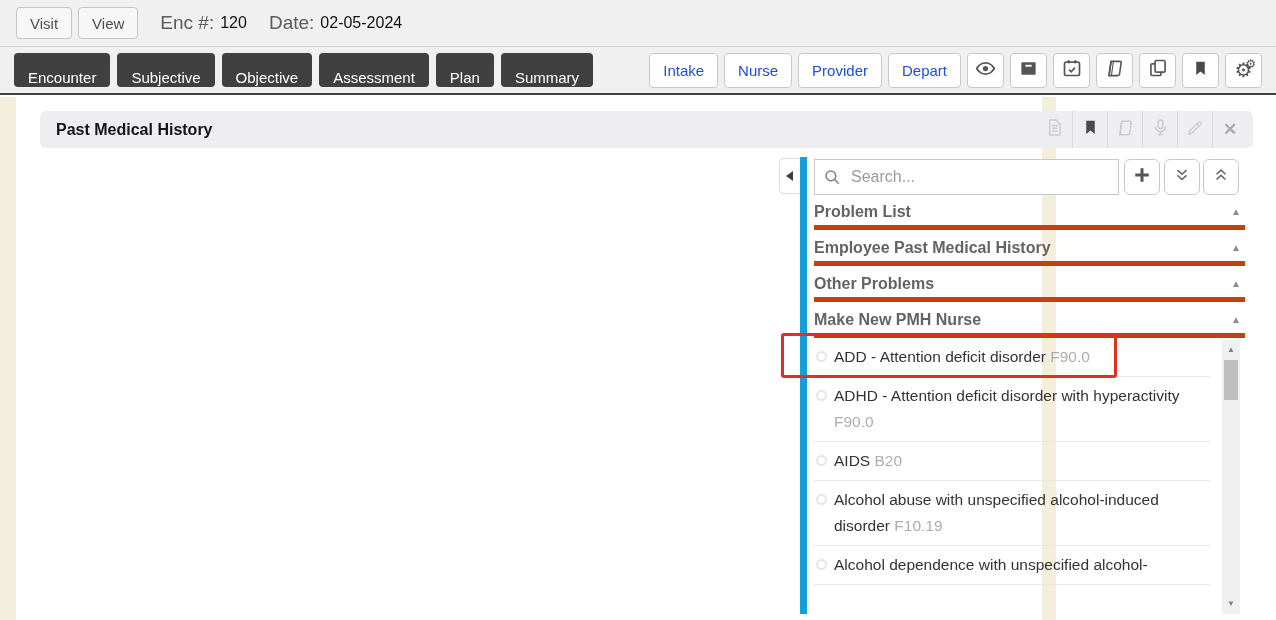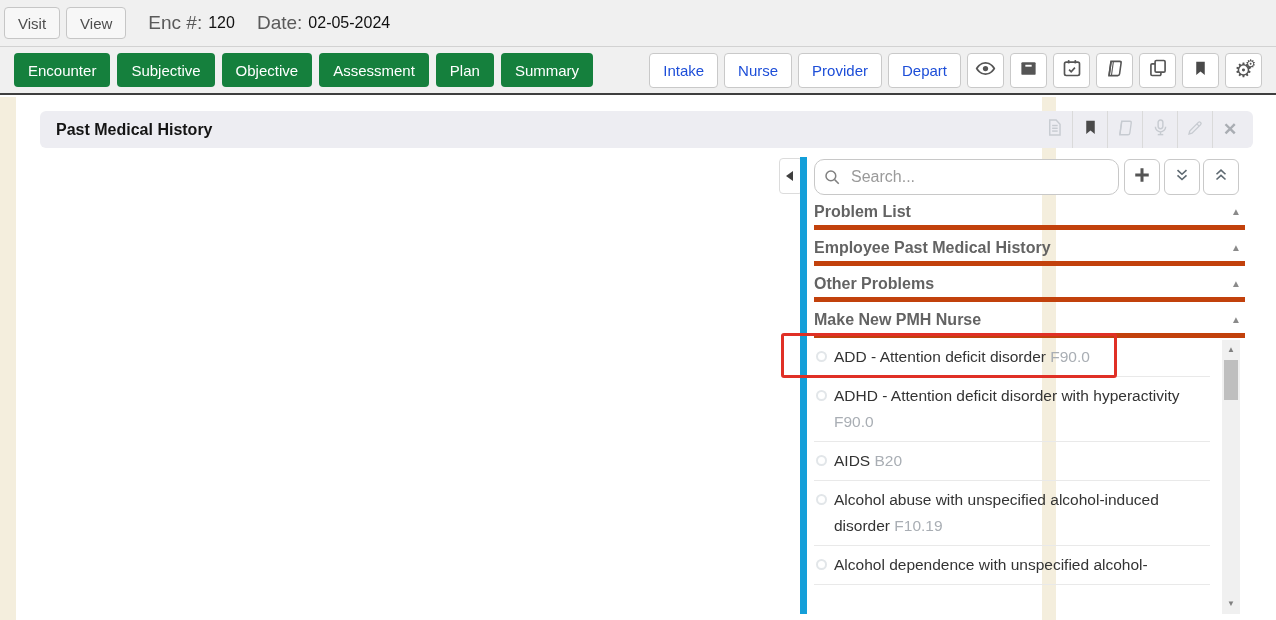--- a/index.html
+++ b/index.html
@@ -2,34 +2,34 @@
 <html><head>
 <meta charset="utf-8">
 <style>
   * { box-sizing: border-box; margin: 0; padding: 0; }
   html,body { width:1276px; height:620px; overflow:hidden; }
   body { position:relative; font-family:"Liberation Sans", sans-serif; background:#fff; }
 
   
   .topbar { position:absolute; left:0; top:0; width:1276px; height:47px;
             background:#f0f0f0; border-bottom:1px solid #d2d2d2;
-            display:flex; align-items:center; padding-left:4px; }
+            display:flex; align-items:center; padding-left:16px; }
   .btn-light { background:#f7f7f7; border:1px solid #c6c6c6; border-radius:4px;
                color:#4d4d4d; font-size:15px; height:32px; padding:0 13px; cursor:pointer;
                font-family:inherit; }
   .topbar .btn-light + .btn-light { margin-left:6px; }
   .kv-label { color:#5a5a5a; font-size:19px; margin-left:22px; }
   .kv-value { color:#111; font-size:16px; margin-left:6px; }
 
   
   .toolbar { position:absolute; left:0; top:47px; width:1276px; height:48px;
              background:#f0f0f0; border-bottom:2px solid #3f3f3f;
              display:flex; align-items:center; padding:0 14px; }
-  .tab { background:#15803d; color:#fff; border:none; border-radius:4px;
-         font-size:15px; height:34px; padding:8px 14px; margin-right:7px; cursor:pointer;
+  .tab { background:#404040; color:#fff; border:none; border-radius:4px;
+         font-size:15px; height:34px; padding:16px 14px; margin-right:7px; cursor:pointer;
          font-family:inherit; }
   .toolbar-right { margin-left:auto; display:flex; align-items:center; }
   .stage-btn { background:#fff; border:1px solid #c9c9c9; border-radius:4px;
                color:#1d4ed8; font-size:15px; height:35px; padding:0 13px; margin-left:6px;
                cursor:pointer; font-family:inherit; }
   .icon-btn { background:#fff; border:1px solid #c9c9c9; border-radius:4px;
               width:37px; height:35px; margin-left:6px; display:flex;
               align-items:center; justify-content:center; cursor:pointer; position:relative; }
   .gear-big { font-size:20px; color:#555; line-height:1; }
   .gear-small { position:absolute; font-size:12px; color:#555; right:5px; top:4px; line-height:1; }
@@ -52,21 +52,21 @@
 
   
   .collapse-handle { position:absolute; left:779px; top:61px; width:24px; height:36px;
                      background:#fff; border:1px solid #dcdcdc; border-radius:4px;
                      display:flex; align-items:center; justify-content:center; cursor:pointer; }
   .tri-left { width:0; height:0; border-top:5px solid transparent; border-bottom:5px solid transparent;
               border-right:7px solid #3f3f3f; margin-right:4px; }
   .blue-bar { position:absolute; left:800px; top:60px; width:7px; height:457px; background:#149fd9; }
 
   .search-input { position:absolute; left:814px; top:62px; width:305px; height:36px;
-                  border:1px solid #c8c8c8; border-radius:10px; padding:0 10px 0 36px;
+                  border:1px solid #c8c8c8; border-radius:0; padding:0 10px 0 36px;
                   font-size:16px; color:#444; font-family:inherit; outline:none; }
   .search-input::placeholder { color:#9a9a9a; }
   .search-glyph { position:absolute; left:823px; top:71px; pointer-events:none; }
   .panel-btn { position:absolute; top:62px; width:36px; height:36px; background:#fff;
                border:1px solid #c9c9c9; border-radius:6px; display:flex; align-items:center;
                justify-content:center; cursor:pointer; }
   .pb-add { left:1124px; } .pb-coll { left:1164px; } .pb-exp { left:1203px; }
 
   .groups { position:absolute; left:814px; top:97px; width:431px; }
   .group-header { height:36px; border-bottom:5px solid #c2410c; position:relative;

